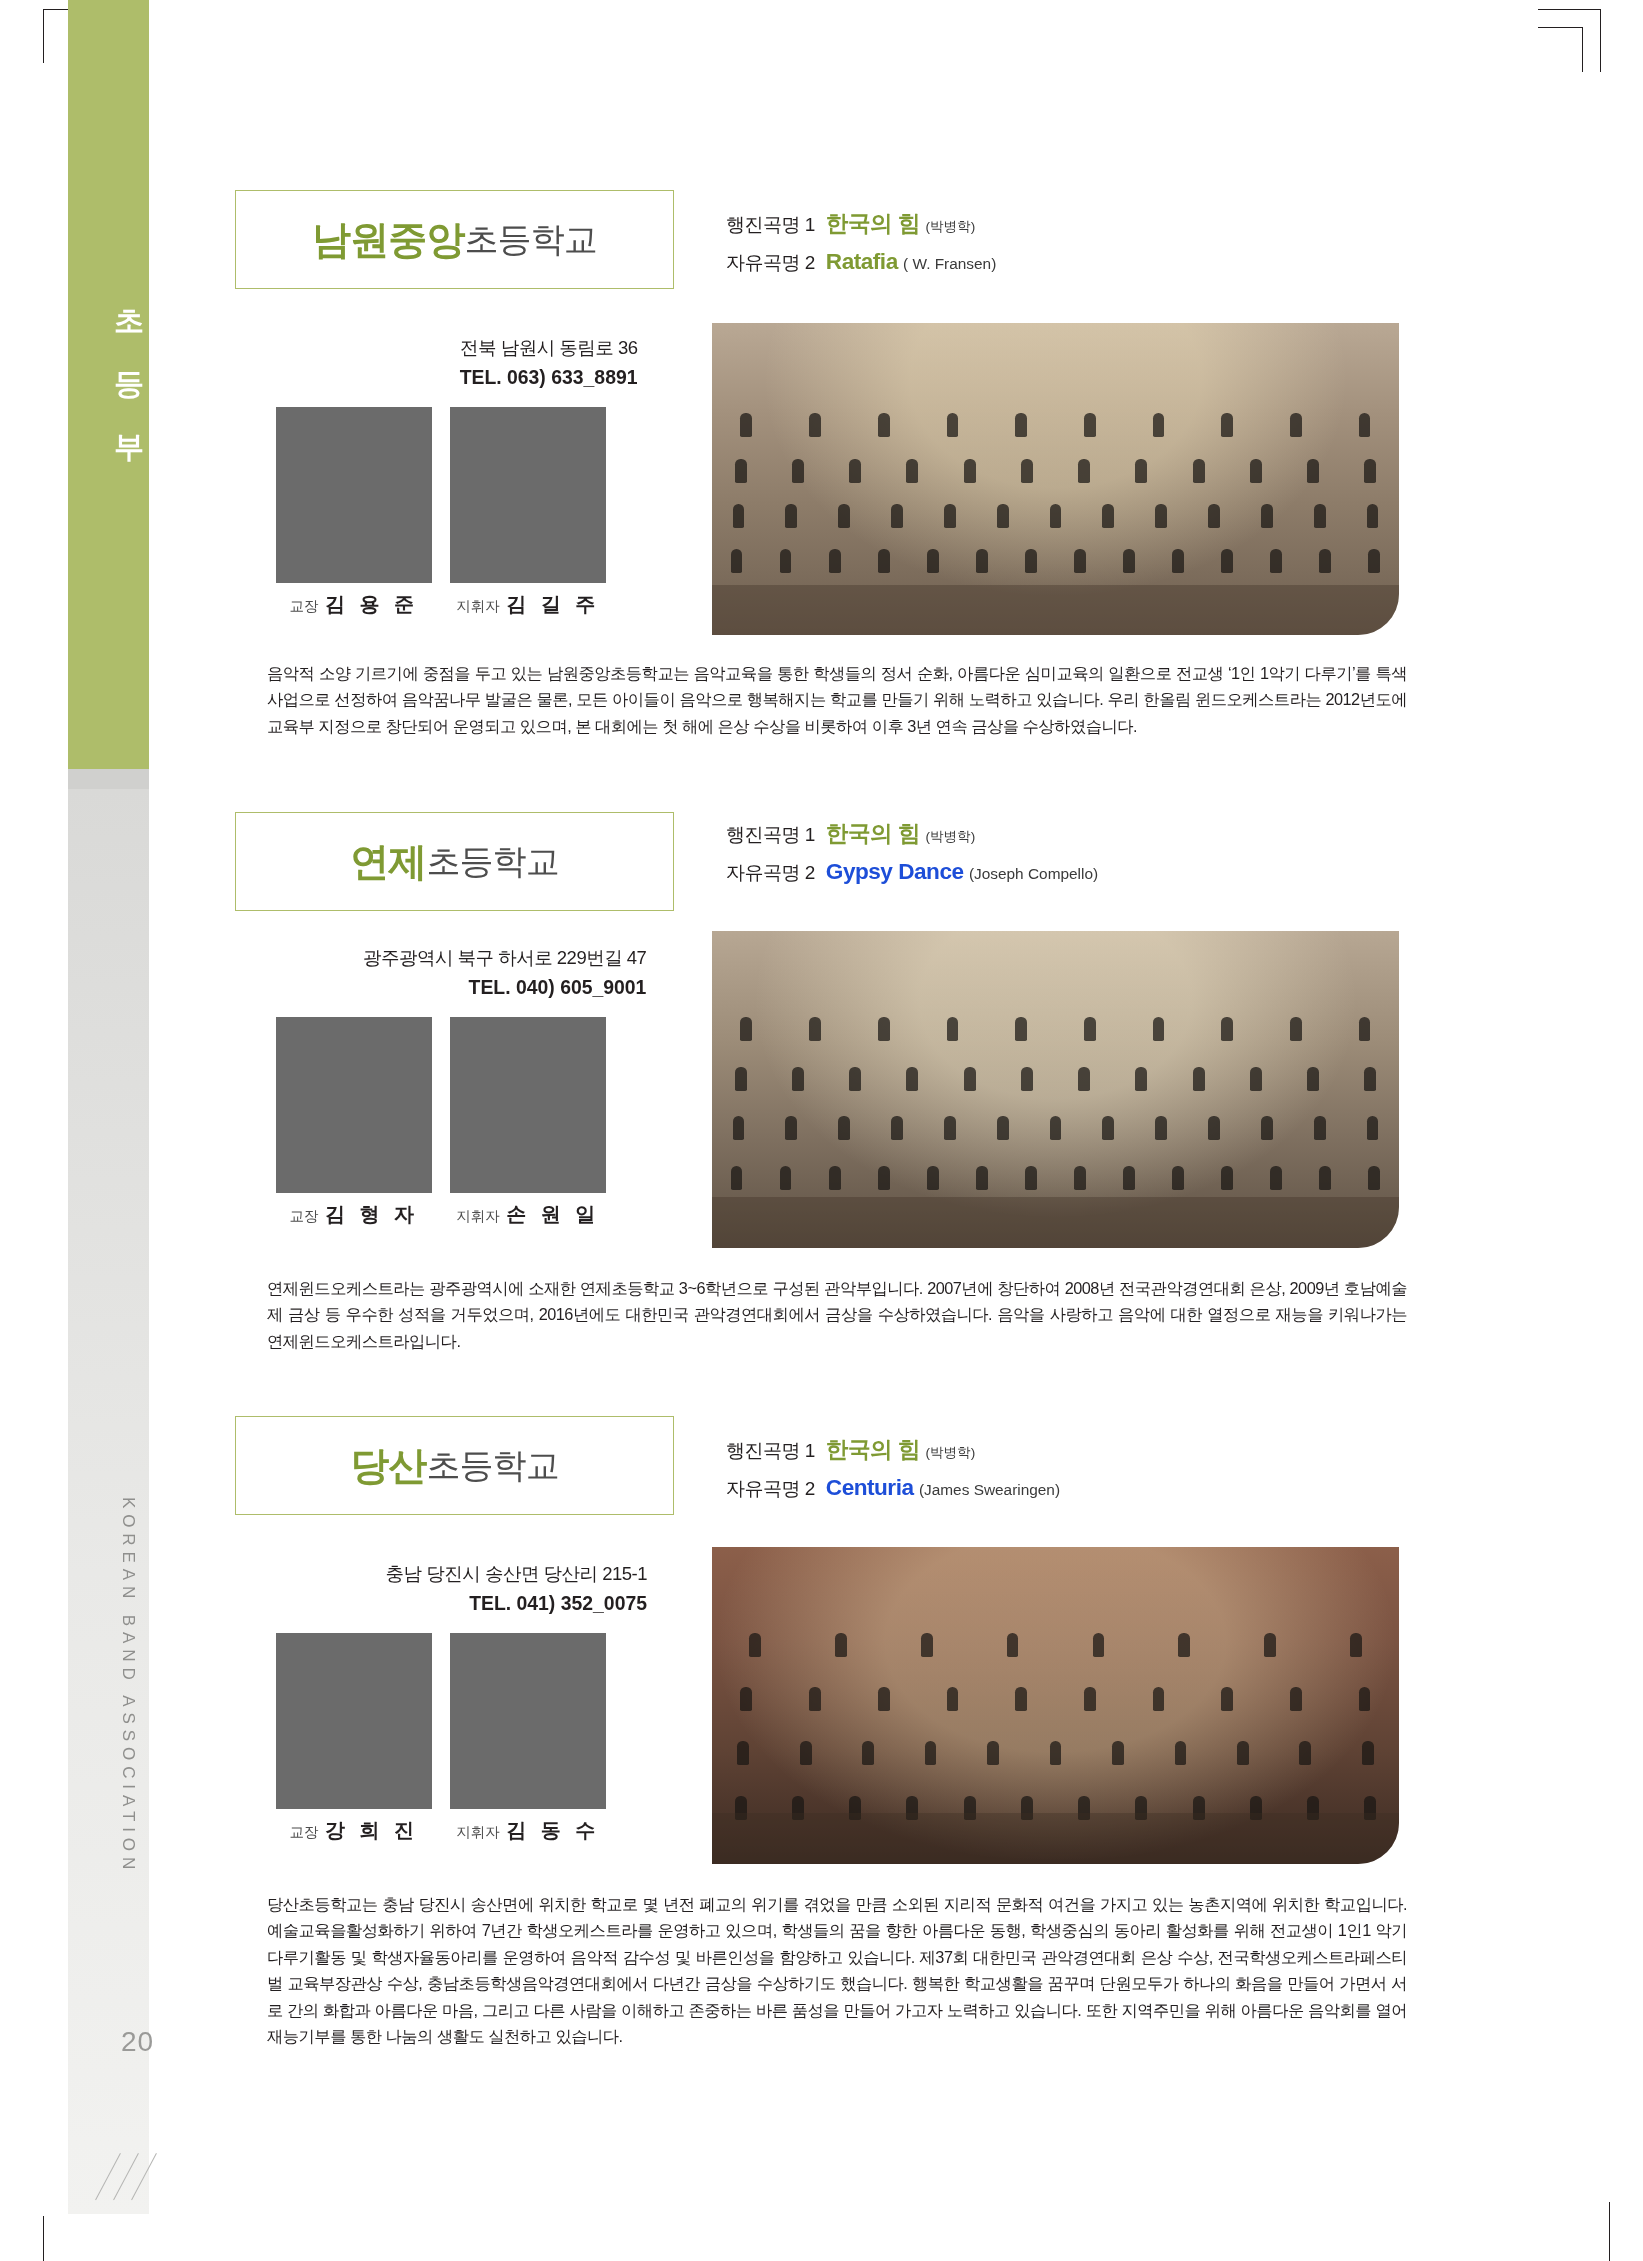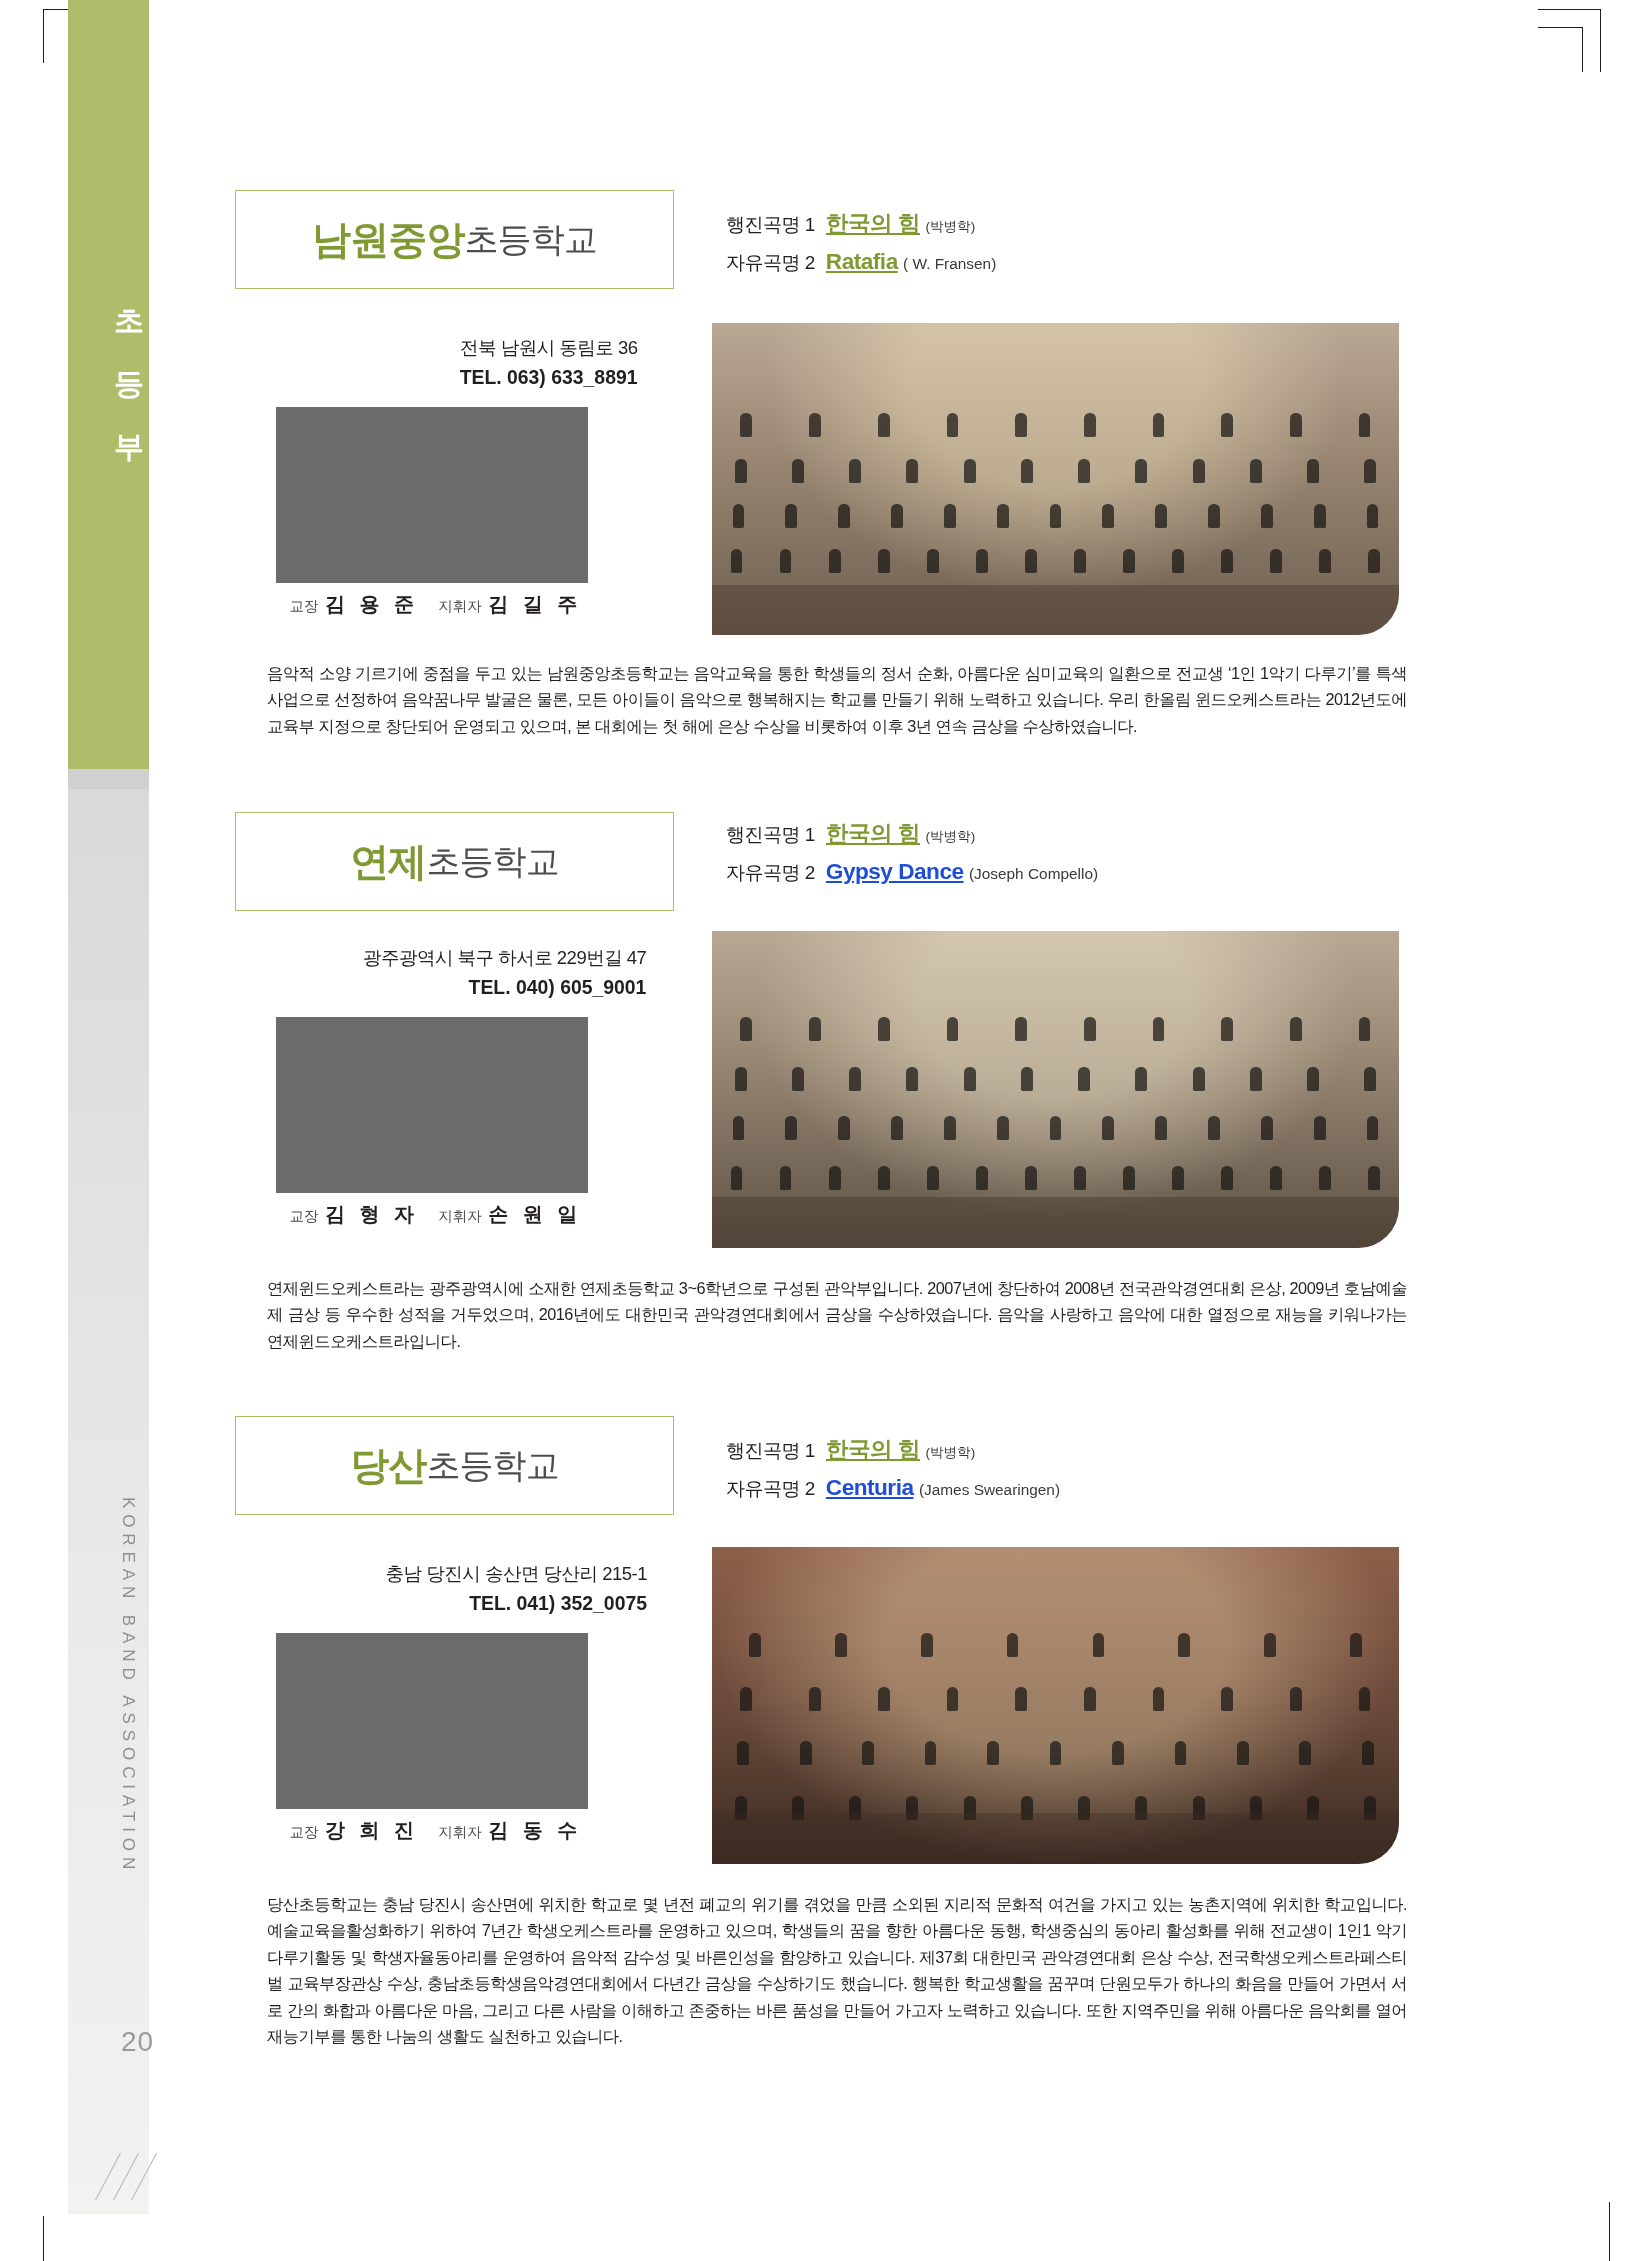--- a/index.html
+++ b/index.html
@@ -148,21 +148,20 @@
     font-size: 19px;
     color: #231f20;
     margin-right: 11px;
     letter-spacing: -0.5px;
   }
   .song-title {
     font-size: 22.6px;
     font-weight: 700;
     color: #7f9a33;
     letter-spacing: -0.5px;
-    text-decoration: underline;
   }
   .song-title.alt {
     color: #1d4ed8;
   }
   .song-composer {
     font-size: 15.4px;
     color: #3a3a3a;
     margin-left: 5.4px;
   }
   .song-composer.small {
@@ -185,20 +184,21 @@
     font-size: 19.4px;
     font-weight: 700;
     color: #231f20;
     letter-spacing: 0px;
   }
 
   
   .portraits {
     position: absolute;
     display: flex;
+    gap: 18px;
   }
   .portrait {
     width: 156px;
   }
   .portrait .photo {
     width: 156px;
     height: 176px;
     background: #6b6b6b;
     position: relative;
     overflow: hidden;

